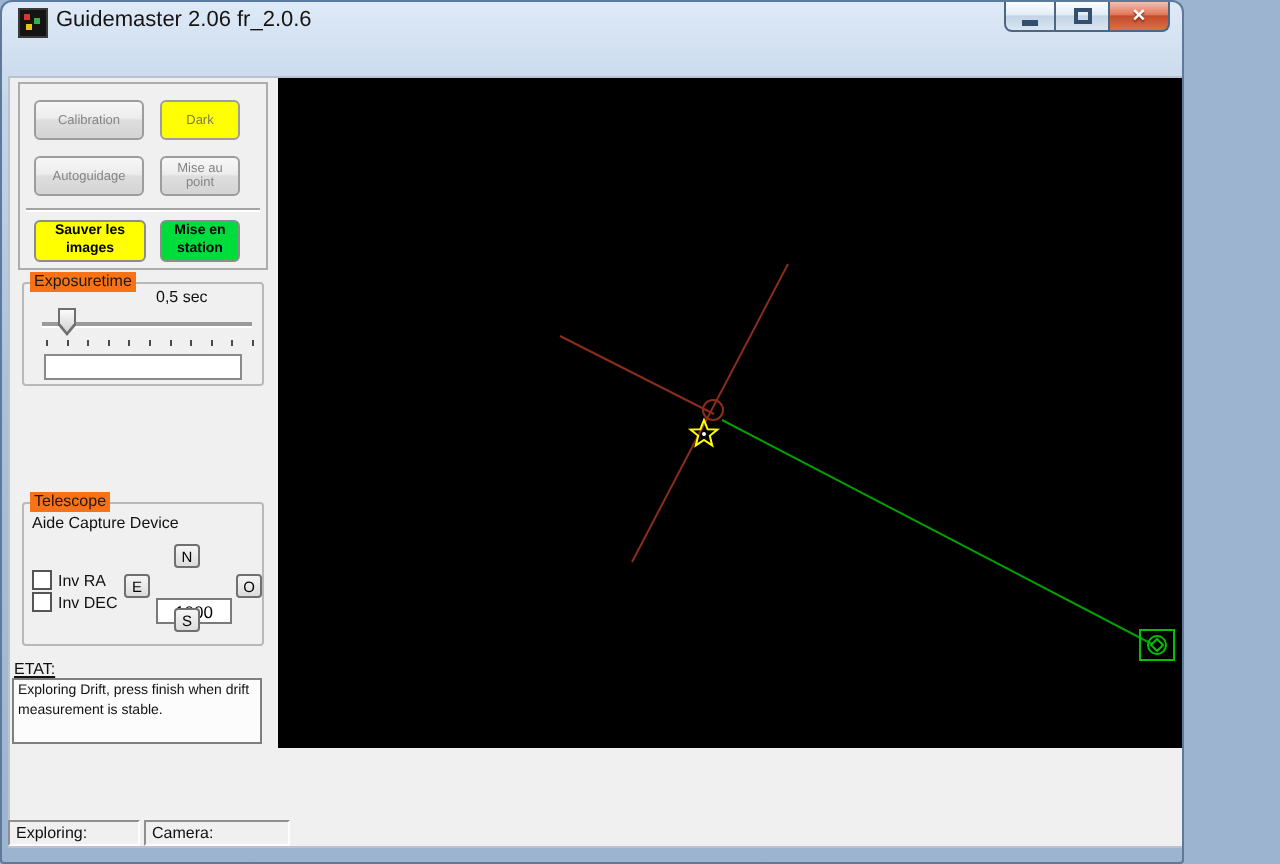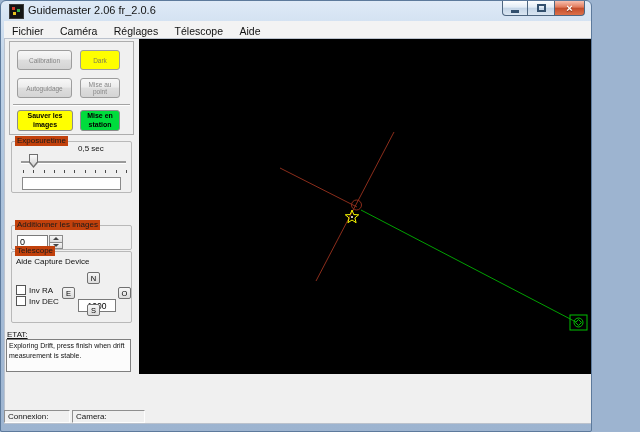--- a/index.html
+++ b/index.html
@@ -49,21 +49,21 @@
   #btn-calibration{left:7px;top:8px;width:55px;height:20px;}
   #btn-dark{left:70px;top:8px;width:40px;height:20px;color:#7e7e52;}
   #btn-autoguidage{left:7px;top:36px;width:55px;height:20px;}
   #btn-map{left:70px;top:36px;width:40px;height:20px;}
   .hsep{position:absolute;left:3px;top:62px;width:117px;height:0;border-top:1px solid #a3a3a3;border-bottom:1px solid #ffffff;}
   #btn-sauver{left:7px;top:68px;width:56px;height:21px;}
   #btn-station{left:70px;top:68px;width:40px;height:21px;}
 
   
   .groupbox{position:absolute;border:1px solid #b9b9b9;border-radius:2px;box-sizing:border-box;}
-  .grp-label{position:absolute;top:-6px;left:3px;background:#c2410c;padding:0 2px;font-size:8px;line-height:10px;color:#1a1a1a;white-space:nowrap;}
+  .grp-label{position:absolute;top:-6px;left:3px;background:#f97316;padding:0 2px;font-size:8px;line-height:10px;color:#1a1a1a;white-space:nowrap;}
 
   
   #grp-expo{left:7px;top:103px;width:121px;height:52px;}
   #expo-value{position:absolute;left:66px;top:2px;font-size:8px;color:#111;}
   #expo-track{position:absolute;left:9px;top:19px;width:105px;height:2px;background:#9a9a9a;border-bottom:1px solid #fff;}
   #expo-thumb{position:absolute;left:17px;top:12px;width:9px;height:14px;background:#6f6f6f;
     clip-path:polygon(0 0,100% 0,100% 62%,50% 100%,0 62%);}
   #expo-thumb::after{content:'';position:absolute;left:1px;top:1px;right:1px;bottom:2px;
     background:linear-gradient(#fbfbfb,#d2d2d2);clip-path:polygon(0 0,100% 0,100% 60%,50% 100%,0 60%);}
   #expo-ticks{position:absolute;left:11px;top:28px;width:104px;height:3px;
@@ -128,27 +128,20 @@
         </div>
       <div class="wbtn max">
           <span class="g-max"></span>
         </div>
       <div class="wbtn close">
           <span class="g-close"></span>
         </div>
     </div>
   </div>
 
-  <div class="menubar">
-    <span class="menu-item">Fichier</span>
-    <span class="menu-item">Caméra</span>
-    <span class="menu-item">Réglages</span>
-    <span class="menu-item">Télescope</span>
-    <span class="menu-item">Aide</span>
-  </div>
 
   <div class="client">
 
     <div class="grp-buttons">
       <button class="btn" id="btn-calibration">Calibration</button>
       <button class="btn" id="btn-dark" style="background: rgb(255, 255, 0);">Dark</button>
       <button class="btn" id="btn-autoguidage">Autoguidage</button>
       <button class="btn" id="btn-map">Mise au point</button>
       <div class="hsep"></div>
       <button class="btn action" id="btn-sauver" style="background: rgb(255, 255, 0);">Sauver les images</button>
@@ -157,32 +150,20 @@
 
     <div class="groupbox" id="grp-expo">
       <span class="grp-label">Exposuretime</span>
       <span id="expo-value">0,5 sec</span>
       <div id="expo-track"></div>
       <div id="expo-thumb"></div>
       <div id="expo-ticks"></div>
       <div id="expo-progress"></div>
     </div>
 
-    <div class="groupbox" id="grp-add">
-      <span class="grp-label">Additionner les images</span>
-      <input id="spin-value" value="0" style="">
-      <div class="updown">
-        <button class="spin up">
-            <span class="tri-up"></span>
-          </button>
-        <button class="spin dn">
-            <span class="tri-dn"></span>
-          </button>
-      </div>
-    </div>
 
     <div class="groupbox" id="grp-conn">
       <span class="grp-label">Telescope</span>
       <span id="conn-device">Aide Capture Device</span>
       <button class="sbtn" id="btn-n">N</button>
       <div class="chk-row" id="chk-ra-row">
         <span class="chk"></span>
         <span>Inv RA</span>
       </div>
       <div class="chk-row" id="chk-dec-row">
@@ -205,17 +186,17 @@
           <line x1="222" y1="171" x2="437" y2="283" stroke="#00a000" stroke-width="1"></line>
           <circle cx="217.5" cy="166" r="5" fill="none" stroke="#8b2d1b"></circle>
           <polygon points="213.0,171.0 214.8,175.6 219.7,175.8 215.9,178.9 217.1,183.7 213.0,181.0 208.9,183.7 210.1,178.9 206.3,175.8 211.2,175.6" fill="none" stroke="#ffff00"></polygon>
           <circle cx="213" cy="178" r="1" fill="#ffffff"></circle>
           <rect x="431" y="276" width="17" height="15" fill="none" stroke="#00c000"></rect>
           <circle cx="439.5" cy="283.5" r="4.5" fill="none" stroke="#00c000"></circle>
           <polygon points="436.5,283.5 439.5,280.5 442.5,283.5 439.5,286.5" fill="none" stroke="#00c000"></polygon>
         </svg>
     </div>
 
-    <div class="status-panel" id="sp-telescope">Connexion:</div>
+    <div class="status-panel" id="sp-telescope">Exploring:</div>
     <div class="status-panel" id="sp-camera">Camera:</div>
 
   </div>
 </div>
 
 </body></html>

